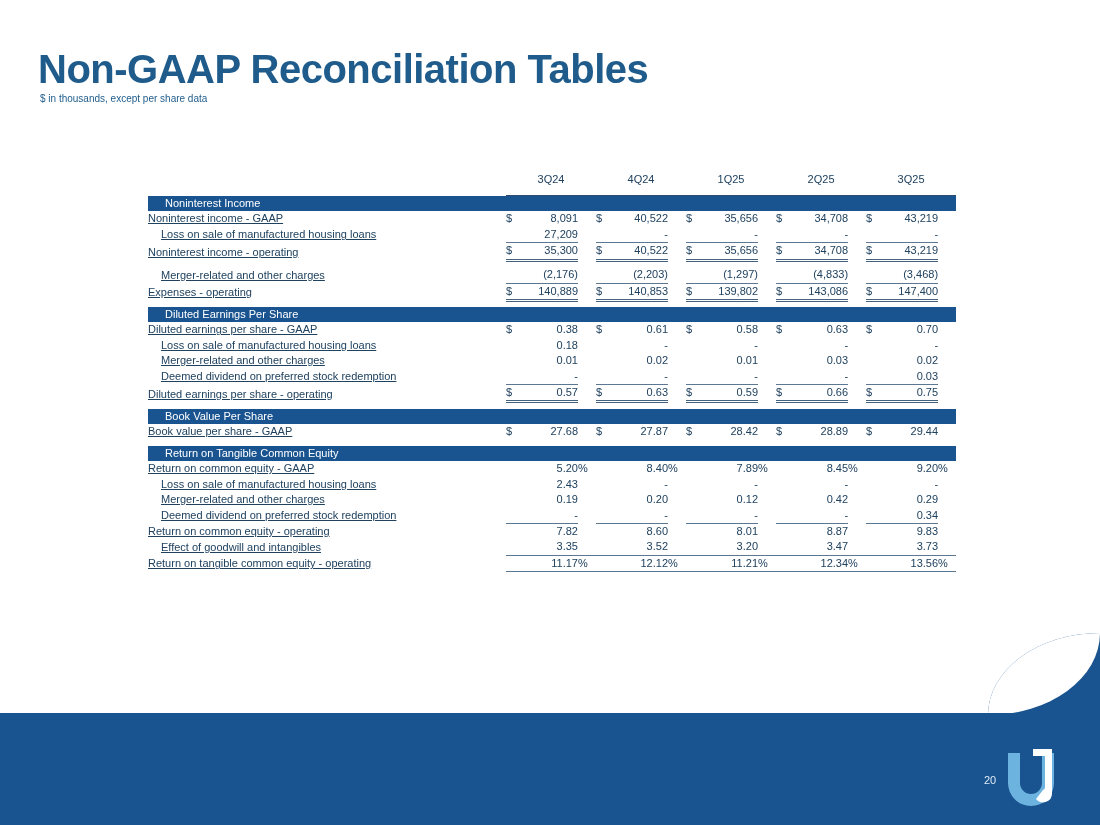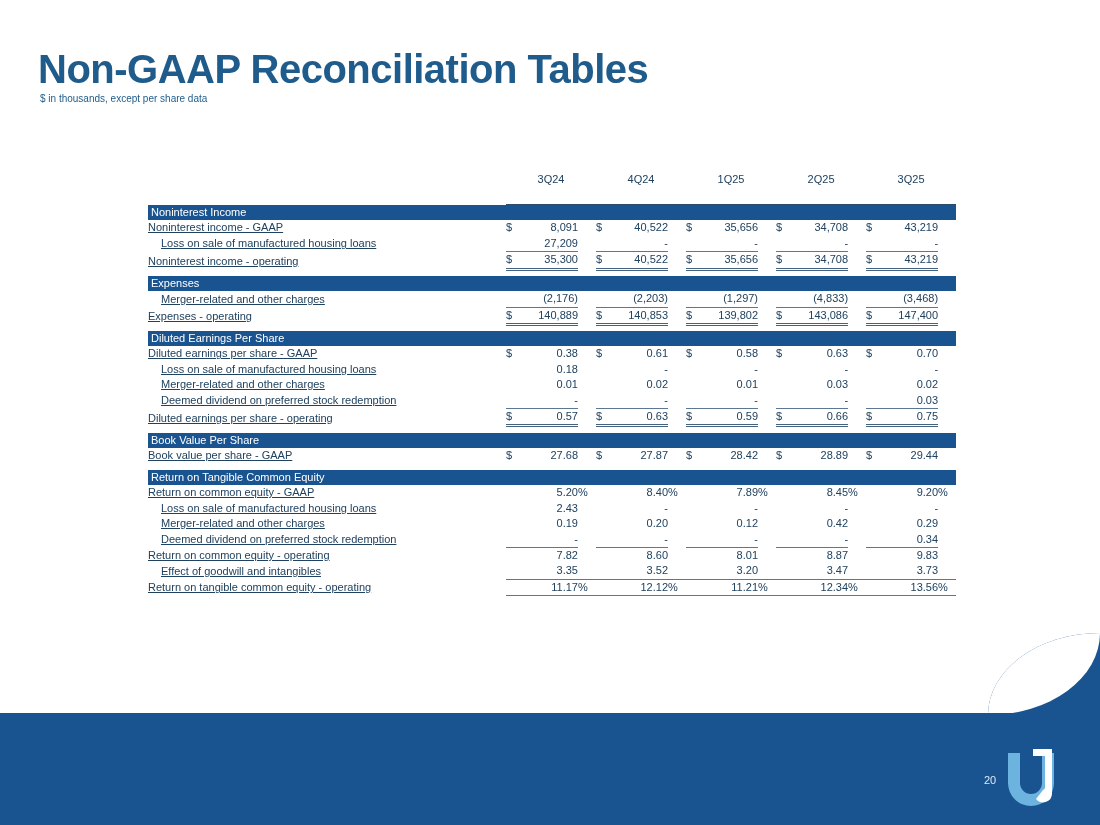--- a/index.html
+++ b/index.html
@@ -35,29 +35,29 @@
 
   td.label   { text-align: left; padding-left: 3px; white-space: nowrap; text-decoration: underline; }
   td.label.sub { padding-left: 13px; }
   td.cur     { text-align: left;  padding-left: 2px; }
   td.num     { text-align: right; padding-right: 4px; }
   td.pct     { text-align: left;  padding-left: 3px; font-size: 10px; }
 
   
   tr.hdr td.hdr-cell {
     text-align: center; font-size: 11px; color: #20425f;
-    border-bottom: 1px solid #2a4d6e; padding-bottom: 17px; height: 17px;
+    border-bottom: 1px solid #2a4d6e; padding-bottom: 8px; height: 17px;
     vertical-align: bottom;
   }
   tr.hdr td.hdr-pad { border-bottom: none; }
 
   
   tr.band td {
     background: #1a5490; color: #ffffff; font-size: 11px;
-    height: 15px; line-height: 15px; padding-left: 3px; text-align: left;
+    height: 15px; line-height: 15px; padding-left: 17px; text-align: left;
   }
 
   
   .rule-top    { border-top: 1px solid #5b7792; }
   .rule-bottom { border-bottom: 1px solid #5b7792; }
   .dbl-bottom  { border-bottom: 3px double #44627e; }
 
   tr.gap td { height: 7px; }
 
   
@@ -172,23 +172,20 @@
             <td class="cur rule-top dbl-bottom">$</td>
             <td class="num rule-top dbl-bottom">34,708</td>
             <td class="pct"></td>
             <td class="cur rule-top dbl-bottom">$</td>
             <td class="num rule-top dbl-bottom">43,219</td>
             <td class="pct"></td>
           </tr>
           <tr class="gap">
             <td colspan="16"></td>
           </tr>
-          <tr class="band">
-            <td colspan="16">Expenses</td>
-          </tr>
           <tr>
             <td class="label sub">Merger-related and other charges</td>
             <td class="cur rule-bottom"></td>
             <td class="num rule-bottom">(2,176)</td>
             <td class="pct"></td>
             <td class="cur rule-bottom"></td>
             <td class="num rule-bottom">(2,203)</td>
             <td class="pct"></td>
             <td class="cur rule-bottom"></td>
             <td class="num rule-bottom">(1,297)</td>

